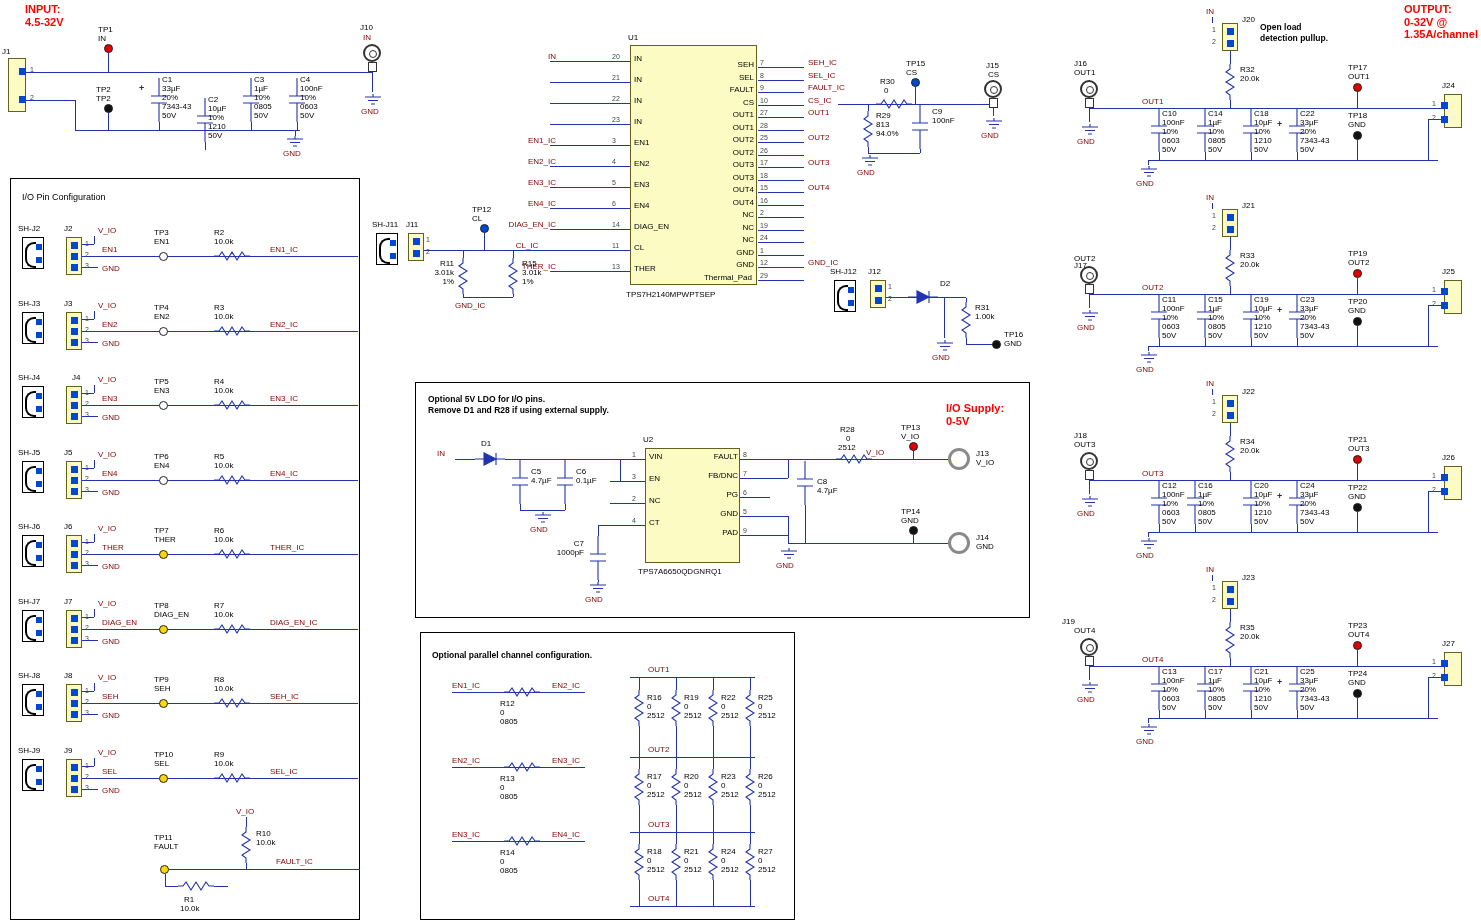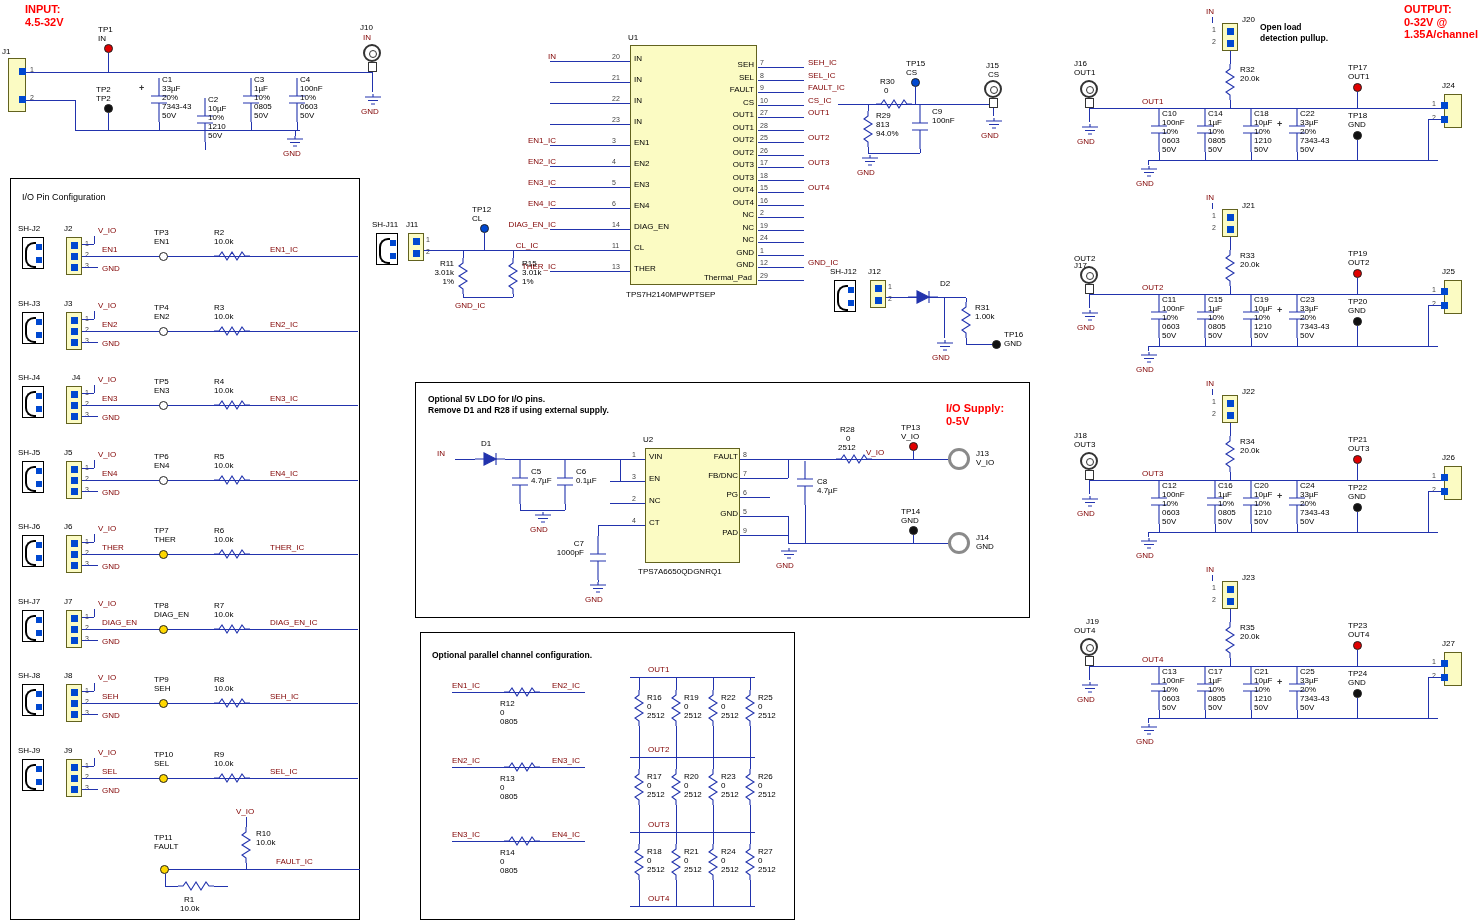--- a/index.html
+++ b/index.html
@@ -1302,21 +1302,21 @@
               <svg class="sym" style="left:0;top:0" width="22" height="44">
               <path d="M11 0V18M3 18H19M3 25H19M11 25V44"></path>
             </svg>
               <div class="wire-v" style="left:11px;top:44px;height:8px"></div>
               <div class="ref" style="left:14px;top:2px">C12</div>
               <div class="ref" style="left:14px;top:11px">100nF</div>
               <div class="ref" style="left:14px;top:20px">10%</div>
               <div class="ref" style="left:14px;top:29px">0603</div>
               <div class="ref" style="left:14px;top:38px">50V</div>
             </div>
-          <div class="cap-cell" style="left: 144px;">
+          <div class="cap-cell" style="left: 124px;">
               <span class="plus" style="left:-9px;top:12px"></span>
               <svg class="sym" style="left:0;top:0" width="22" height="44">
               <path d="M11 0V18M3 18H19M3 25H19M11 25V44"></path>
             </svg>
               <div class="wire-v" style="left:11px;top:44px;height:8px"></div>
               <div class="ref" style="left:14px;top:2px">C16</div>
               <div class="ref" style="left:14px;top:11px">1µF</div>
               <div class="ref" style="left:14px;top:20px">10%</div>
               <div class="ref" style="left:14px;top:29px">0805</div>
               <div class="ref" style="left:14px;top:38px">50V</div>
@@ -1381,21 +1381,21 @@
         <div class="pn" style="left:152px;top:30px">2</div>
         <div class="ref" style="left:182px;top:8px">J23</div>
         <div class="wire-v" style="left:170px;top:43px;height:13px"></div>
         <svg class="sym" style="left:165px;top:56px" width="10" height="36">
           <polyline points="5,0 5,5 1,8 9,13 1,18 9,23 1,28 5,31 5,36"></polyline>
         </svg>
         <div class="ref" style="left:180px;top:58px">R35</div>
         <div class="ref" style="left:180px;top:67px">20.0k</div>
         <div class="wire-v" style="left:170px;top:92px;height:8px"></div>
         <div class="wire-h" style="left:29px;top:100px;width:355px"></div>
-        <div class="ref" style="left:26px;top:52px">J19</div>
+        <div class="ref" style="left:2px;top:52px">J19</div>
         <div class="ref" style="left:14px;top:61px">OUT4</div>
         <div class="jack" style="left:20px;top:72px"></div>
         <div class="jackbox" style="left:25px;top:90px"></div>
         <div class="wire-v" style="left:29px;top:100px;height:14px"></div>
         <svg class="sym" style="left:21px;top:116px" width="18" height="12">
           <path d="M9 0V3M1 3H17M4 6.5H14M7 10H11"></path>
         </svg>
         <div class="net" style="left:17px;top:130px">GND</div>
         <div class="net" style="left:82px;top:90px">OUT4</div>
         <div class="host" style="left:0;top:100px">

